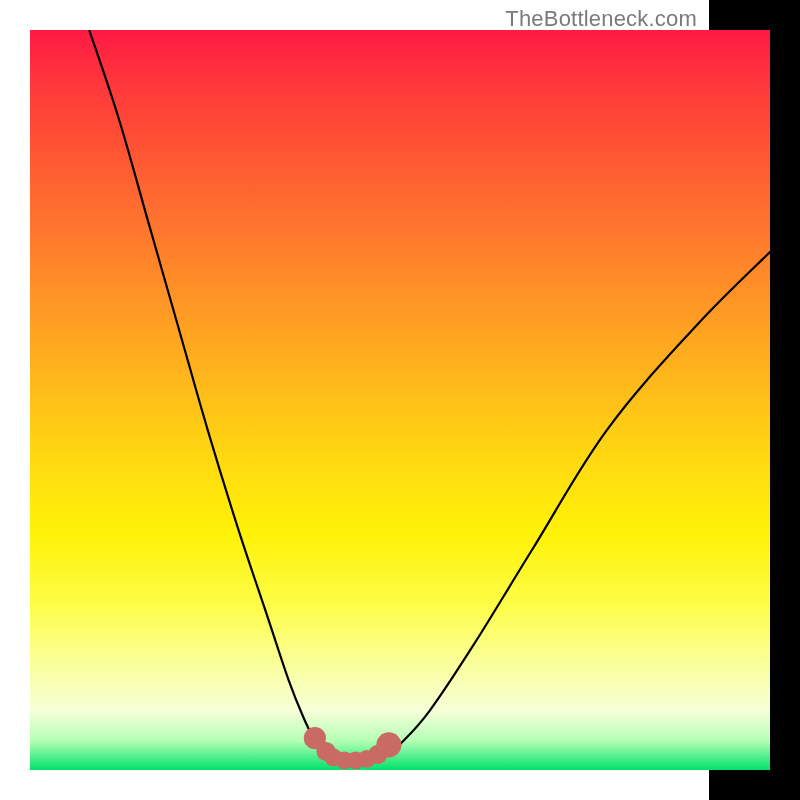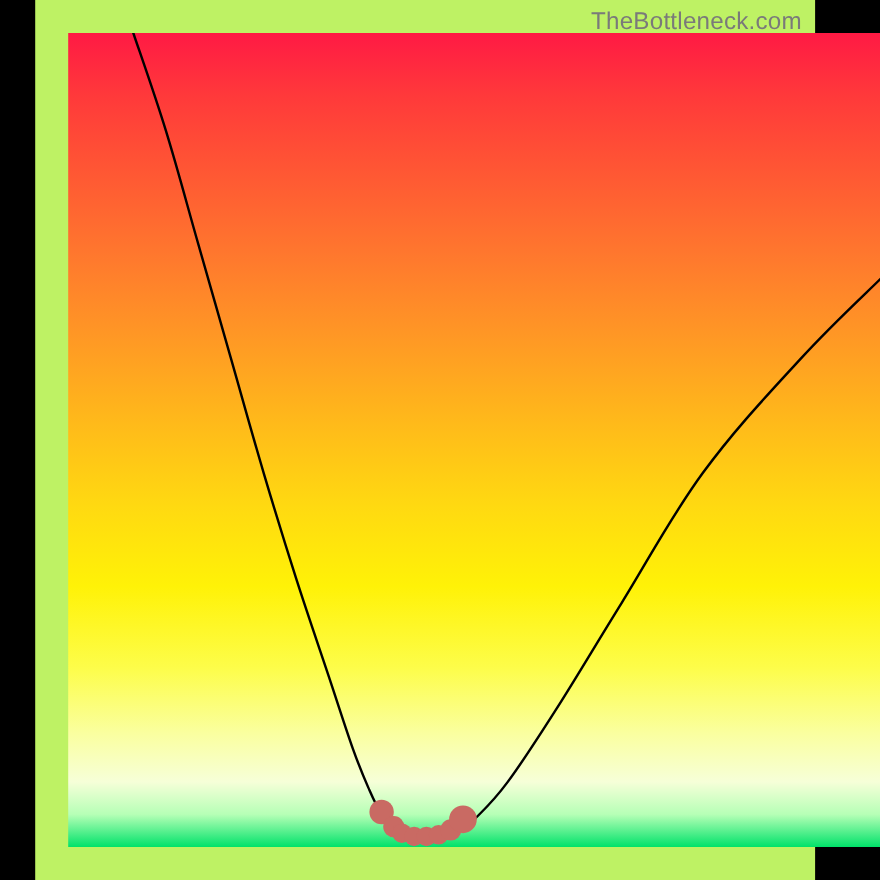--- a/index.html
+++ b/index.html
@@ -8,22 +8,21 @@
     width: 800px;
     height: 800px;
     background: #000;
     overflow: hidden;
     font-family: Arial, Helvetica, sans-serif;
   }
   .frame {
     position: relative;
     width: 709px;
     height: 800px;
-    background: #bef264;
-    margin-left: 32px;
+    background: #ffffff;
   }
   .plot-area {
     position: absolute;
     left: 30px;
     top: 30px;
     width: 740px;
     height: 740px;
     background: linear-gradient(to bottom,
       #ff1a44 0%,
       #ff3a3a 8%,

